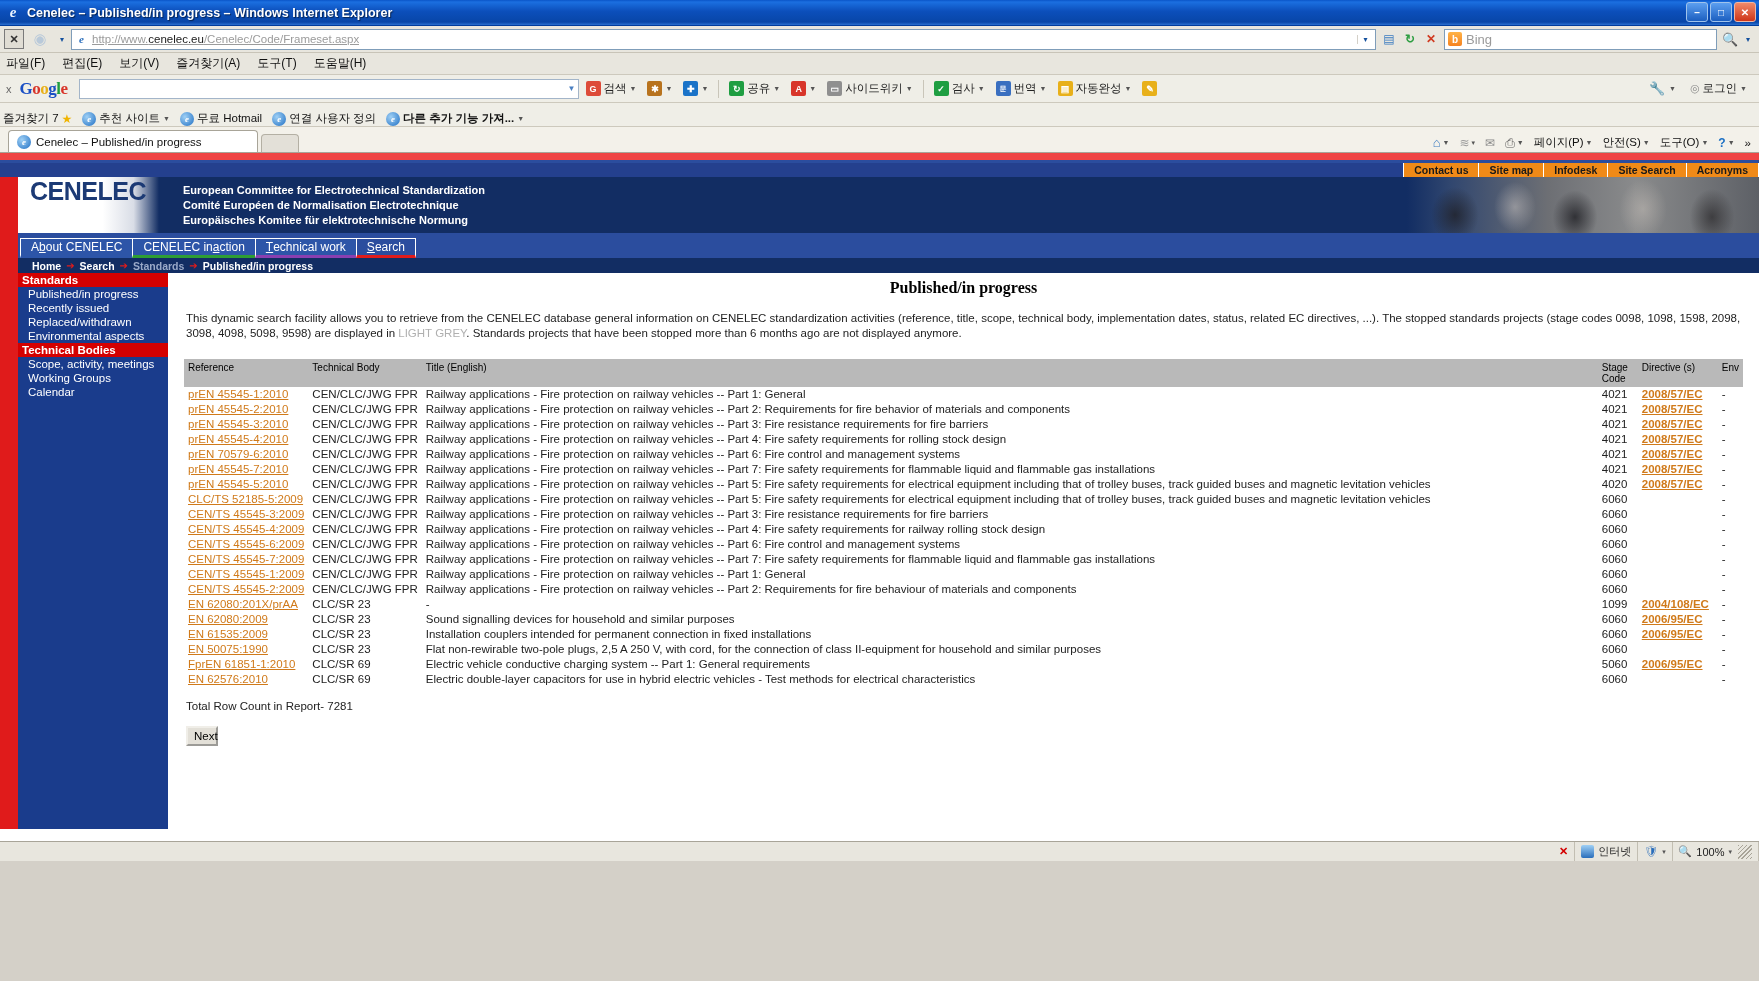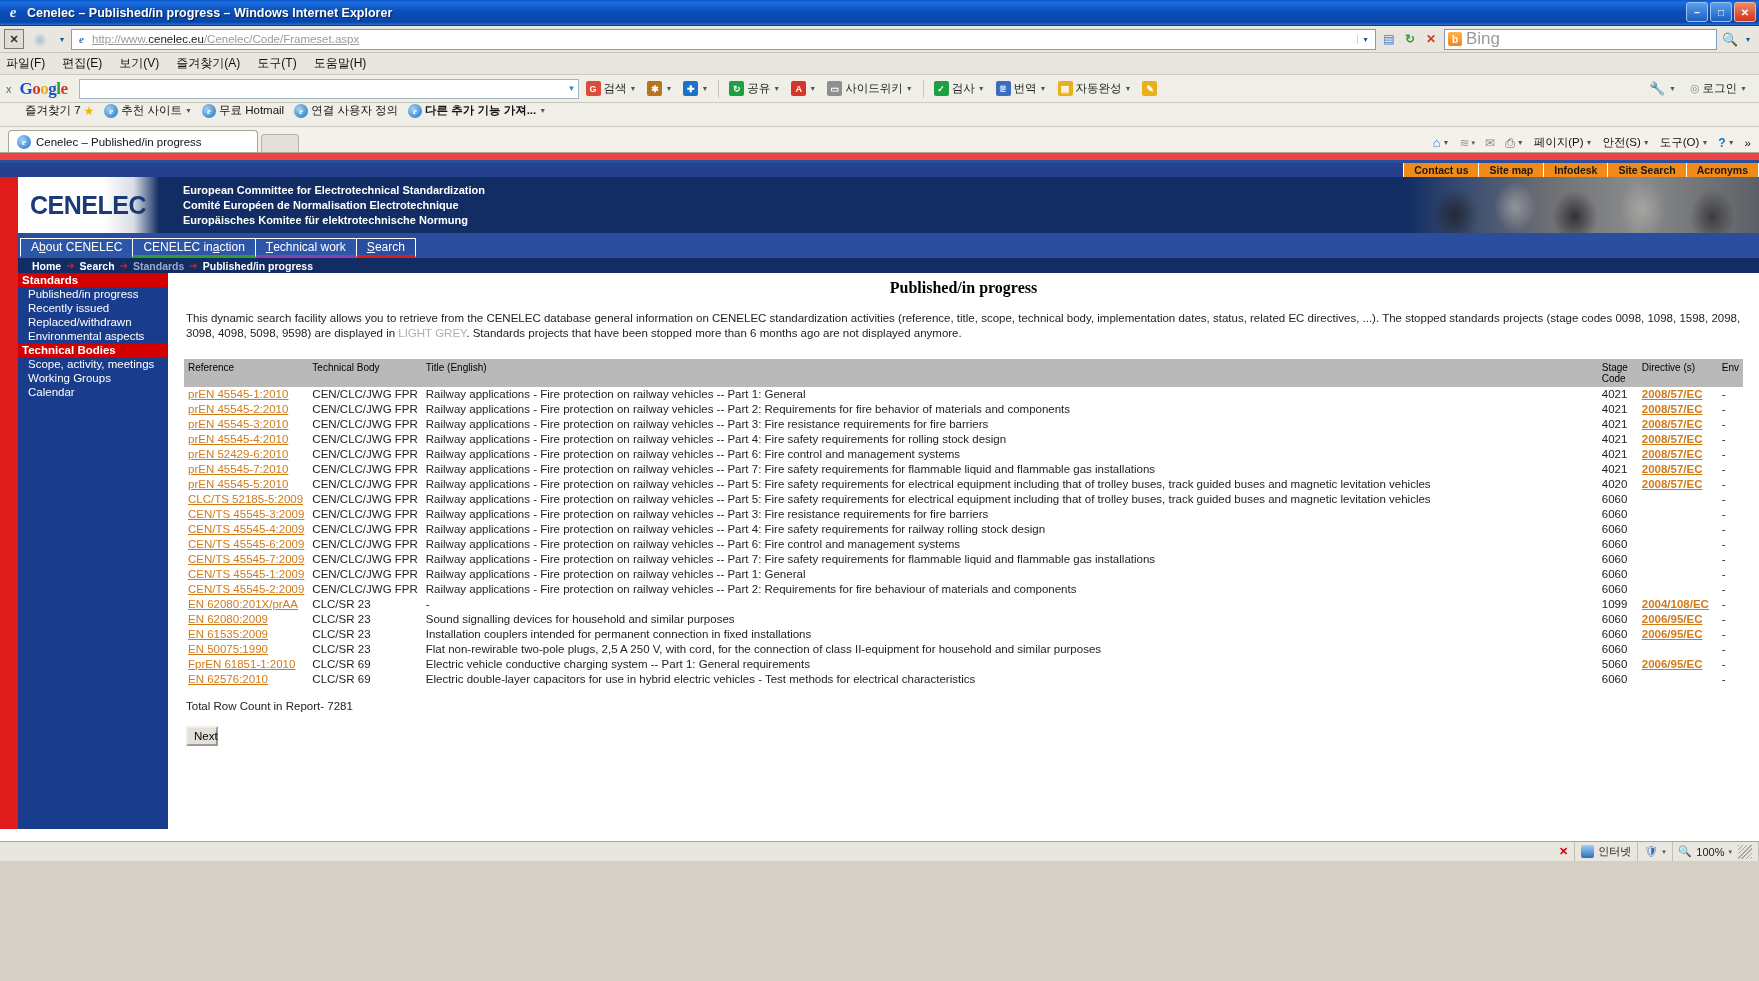--- a/index.html
+++ b/index.html
@@ -81,21 +81,21 @@
   .search-box{
     width:273px;height:21px;background:#fff;border:1px solid #7f9db9;
     display:flex;align-items:center;padding:0 3px;margin-left:3px;flex:none;
   }
   .search-box .bico{
     width:14px;height:14px;border-radius:2px;margin-right:4px;
     background:linear-gradient(to bottom,#ffb347,#f58220);
     color:#fff;font-size:10px;font-weight:bold;
     display:flex;align-items:center;justify-content:center;
   }
-  .search-box .ph{color:#9a9a9a;font-size:17px;}
+  .search-box .ph{color:#9a9a9a;font-size:13px;}
   .mag{
     width:22px;height:21px;margin-left:2px;flex:none;
     display:flex;align-items:center;justify-content:center;
     color:#2f6ea5;font-size:13px;
   }
 
   
   .menubar{
     height:22px;background:#e8e6de;display:flex;align-items:center;
     padding-left:6px;border-bottom:1px solid #cdc9bd;
@@ -129,22 +129,22 @@
     width:15px;height:15px;border-radius:2px;
     display:flex;align-items:center;justify-content:center;
     font-size:9px;color:#fff;font-weight:bold;
   }
   .gcar{font-size:7px;color:#555;}
   .gsep{width:1px;height:18px;background:#c9c5b9;margin:0 3px;}
   .gright{margin-left:auto;display:flex;align-items:center;gap:6px;padding-right:8px;}
 
   
   .favbar{
-    height:24px;background:#efeee7;display:flex;align-items:flex-start;
-    padding-left:22px;border-bottom:1px solid #cdc9bd;gap:4px;
+    height:24px;background:#efeee7;display:flex;align-items:flex-end;
+    border-bottom:1px solid #cdc9bd;gap:4px;
   }
   .favitem{display:flex;align-items:center;gap:3px;font-size:11.5px;color:#111;padding:0 3px;white-space:nowrap;}
   .favitem.bold{font-weight:bold;}
   .eico{
     width:14px;height:14px;border-radius:50%;
     background:radial-gradient(circle at 35% 35%,#9fd0f5,#1f6fc4);
     color:#fff;font-size:9px;font-weight:bold;font-style:italic;
     display:flex;align-items:center;justify-content:center;
     font-family:"Liberation Serif",serif;
   }
@@ -189,21 +189,21 @@
   }
   .obl:first-child{border-left:1px solid #fff;}
 
   .header-band{
     height:56px;background:#122d63;display:flex;align-items:stretch;
     border-left:18px solid #e01b1b;
     position:relative;
   }
   .logo-area{
     width:141px;background:linear-gradient(to right,#fff 0%,#fff 60%,#d9dde6 82%,#122d63 100%);
-    display:flex;align-items:center;padding-left:12px;flex:none;
+    display:flex;padding-left:12px;flex:none;
   }
   .cen-logo{
     font-family:"Liberation Sans",sans-serif;
     font-size:25px;font-weight:bold;color:#1c3a75;
     letter-spacing:-.5px;position:relative;
   }
   .subtitle{
     flex:1;display:flex;flex-direction:column;justify-content:center;
     padding-left:24px;color:#fff;font-size:11px;font-weight:bold;line-height:15px;
   }
@@ -589,21 +589,21 @@
             </tr>
             <tr>
               <td><a class="reflink">prEN 45545-4:2010</a></td>
               <td>CEN/CLC/JWG FPR</td>
               <td>Railway applications - Fire protection on railway vehicles -- Part 4: Fire safety requirements for rolling stock design</td>
               <td>4021</td>
               <td><a class="dirlink">2008/57/EC</a></td>
               <td>-</td>
             </tr>
             <tr>
-              <td><a class="reflink">prEN 52429-6:2010</a></td>
+              <td><a class="reflink">prEN 70579-6:2010</a></td>
               <td>CEN/CLC/JWG FPR</td>
               <td>Railway applications - Fire protection on railway vehicles -- Part 6: Fire control and management systems</td>
               <td>4021</td>
               <td><a class="dirlink">2008/57/EC</a></td>
               <td>-</td>
             </tr>
             <tr>
               <td><a class="reflink">prEN 45545-7:2010</a></td>
               <td>CEN/CLC/JWG FPR</td>
               <td>Railway applications - Fire protection on railway vehicles -- Part 7: Fire safety requirements for flammable liquid and flammable gas installations</td>

